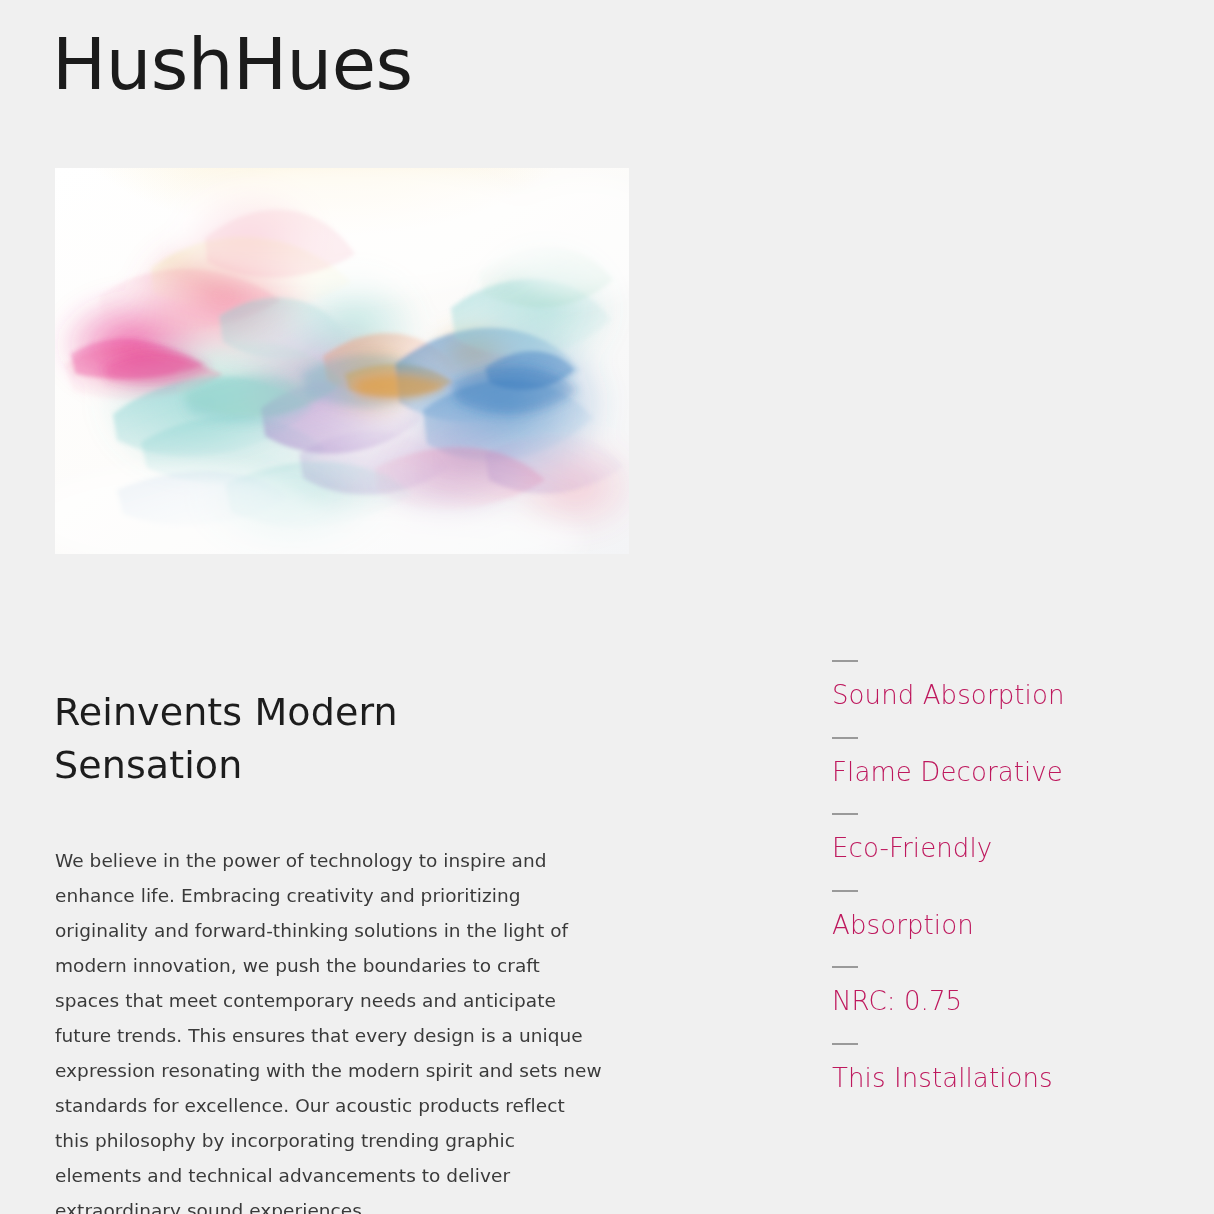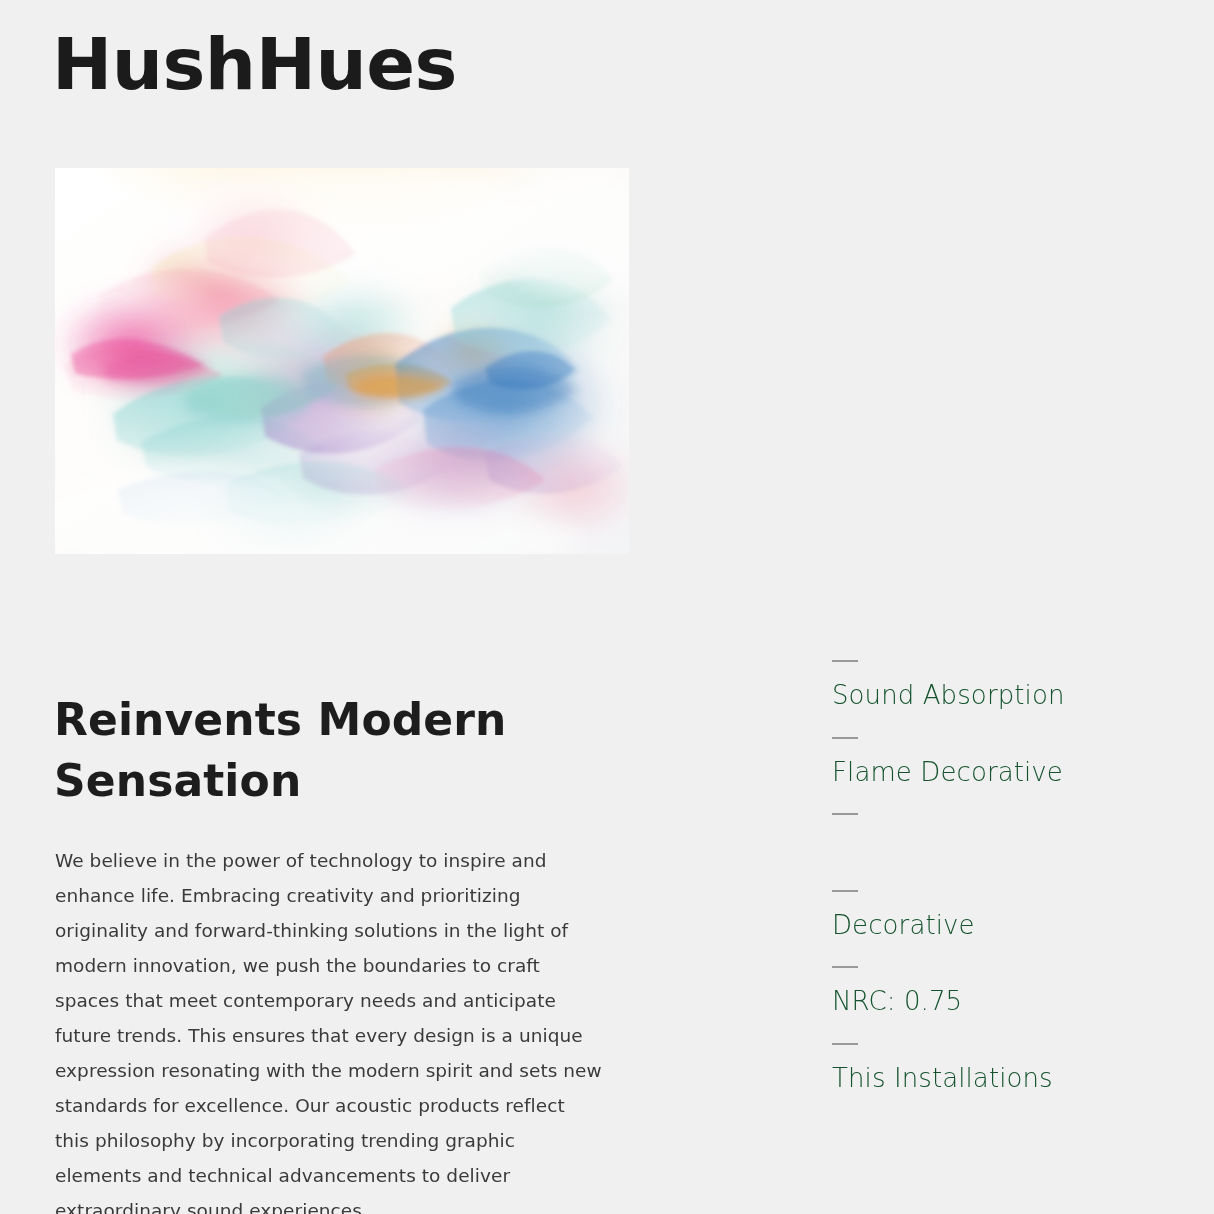--- a/index.html
+++ b/index.html
@@ -22,21 +22,21 @@
     height: 1214px;
   }
 
   
   .brand {
     position: absolute;
     left: 52px;
     top: 28px;
     font-family: "DejaVu Sans", sans-serif;
     font-size: 72px;
-    font-weight: 700;
+    font-weight: 400;
     letter-spacing: -0.5px;
     color: #1b1b1b;
     line-height: 1;
     white-space: nowrap;
   }
 
   
   .hero {
     position: absolute;
     left: 55px;
@@ -54,22 +54,22 @@
     display: block;
   }
 
   
   .headline {
     position: absolute;
     left: 54px;
     top: 661px;
     width: 520px;
     font-family: "DejaVu Sans", sans-serif;
-    font-size: 44px;
-    font-weight: 700;
+    font-size: 38px;
+    font-weight: 400;
     line-height: 1.38;
     letter-spacing: 0.1px;
     color: #1d1d1d;
   }
 
   .body-copy {
     position: absolute;
     left: 55px;
     top: 833px;
     width: 548px;
@@ -98,21 +98,21 @@
     width: 26px;
     height: 2px;
     background: #9a9a9a;
     margin: 0 0 20px 0;
   }
   .feature-label {
     font-family: "DejaVu Sans", sans-serif;
     font-size: 26px;
     font-weight: 300;
     letter-spacing: 0.1px;
-    color: #14532d;
+    color: #be185d;
     line-height: 1;
     white-space: nowrap;
   }
 </style>
 </head>
 <body>
 
 <div class="page">
 
   <div class="brand">HushHues</div>
@@ -268,25 +268,26 @@
       <div class="feature-label">Sound Absorption</div>
     </div>
 
     <div class="feature-item">
       <div class="feature-rule"></div>
       <div class="feature-label">Flame Decorative</div>
     </div>
 
     <div class="feature-item">
       <div class="feature-rule"></div>
-    </div>
-
-    <div class="feature-item">
-      <div class="feature-rule"></div>
-      <div class="feature-label">Decorative</div>
+      <div class="feature-label">Eco-Friendly</div>
+    </div>
+
+    <div class="feature-item">
+      <div class="feature-rule"></div>
+      <div class="feature-label">Absorption</div>
     </div>
 
     <div class="feature-item">
       <div class="feature-rule"></div>
       <div class="feature-label">NRC: 0.75</div>
     </div>
 
     <div class="feature-item">
       <div class="feature-rule"></div>
       <div class="feature-label">This Installations</div>

